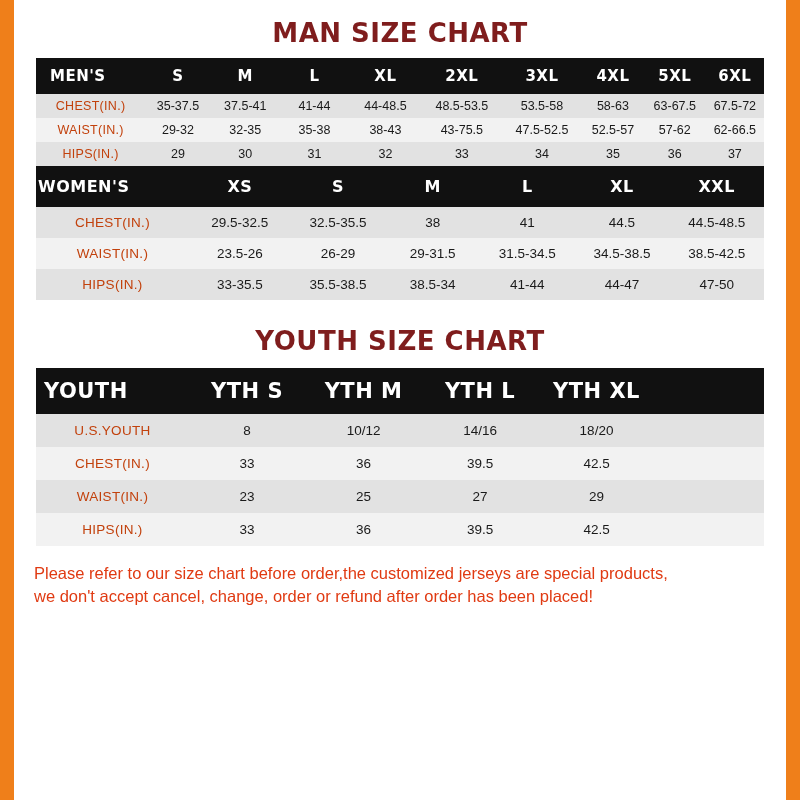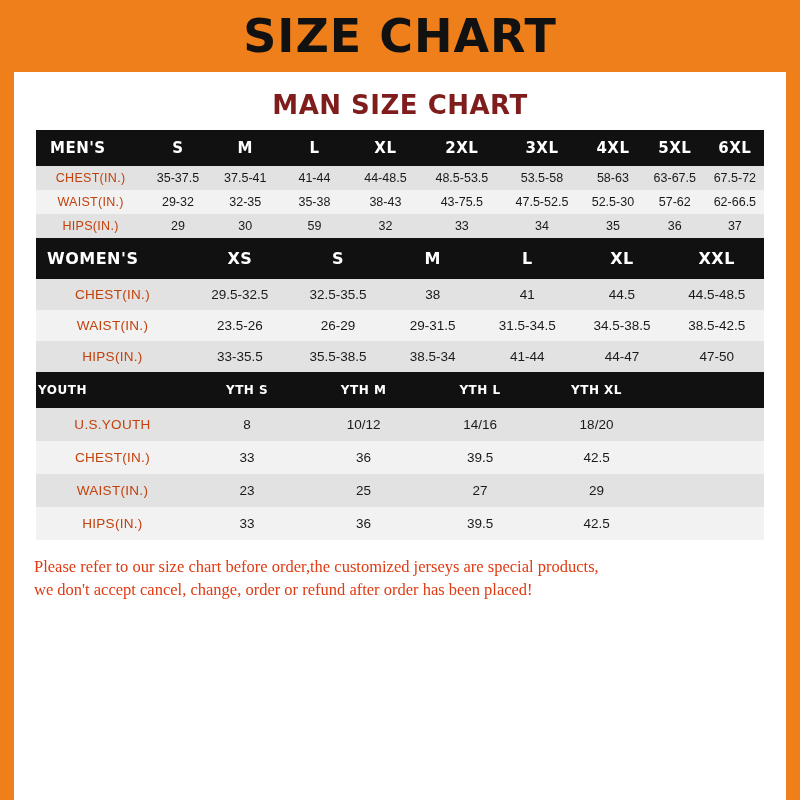--- a/index.html
+++ b/index.html
@@ -81,45 +81,42 @@
   tbody td.rowlabel {
     text-align: center;
     font-size: 12.5px;
     letter-spacing: 0.3px;
     color: #c2410c;
   }
   tbody tr.odd td { background: #e2e2e2; }
   tbody tr.even td { background: #f2f2f2; }
 
   
-  .women thead th { font-size: 16px; padding: 11px 11px; }
+  .women thead th { font-size: 16px; padding: 11px 2px; }
   .women tbody td { font-size: 13.5px; padding: 8px 2px; }
   .women tbody td.rowlabel { font-size: 13.5px; }
 
-  .youth thead th { font-size: 12px; padding: 11px 2px; }
+  .youth thead th { font-size: 21px; padding: 11px 8px; }
   .youth tbody td { font-size: 13.5px; padding: 9px 2px; }
   .youth tbody td.rowlabel { font-size: 13.5px; }
 
   .note {
     margin: 16px 20px 0 20px;
     color: #e03a12;
     font-size: 16.5px;
     line-height: 1.38;
-    font-family: Liberation Serif, serif;
+    font-family: Liberation Sans, sans-serif;
   }
   .note-line { display: block; }
 </style>
 </head>
 <body>
 
 <div class="page">
 
-  <div class="banner">
-    <div class="banner-title">SIZE CHART</div>
-  </div>
 
   <div class="section">
     <div class="section-title t-man">MAN SIZE CHART</div>
     <table class="men">
       <thead>
         <tr>
           <th class="rowlabel" style="width:15%">MEN'S</th>
           <th style="width:9%">S</th>
           <th style="width:9.5%">M</th>
           <th style="width:9.5%">L</th>
@@ -145,29 +142,29 @@
           <td>67.5-72</td>
         </tr>
         <tr class="even">
           <td class="rowlabel">WAIST(IN.)</td>
           <td>29-32</td>
           <td>32-35</td>
           <td>35-38</td>
           <td>38-43</td>
           <td>43-75.5</td>
           <td>47.5-52.5</td>
-          <td>52.5-30</td>
+          <td>52.5-57</td>
           <td>57-62</td>
           <td>62-66.5</td>
         </tr>
         <tr class="odd">
           <td class="rowlabel">HIPS(IN.)</td>
           <td>29</td>
           <td>30</td>
-          <td>59</td>
+          <td>31</td>
           <td>32</td>
           <td>33</td>
           <td>34</td>
           <td>35</td>
           <td>36</td>
           <td>37</td>
         </tr>
       </tbody>
     </table>
   </div>
@@ -211,20 +208,21 @@
           <td>38.5-34</td>
           <td>41-44</td>
           <td>44-47</td>
           <td>47-50</td>
         </tr>
       </tbody>
     </table>
   </div>
 
   <div class="section">
+    <div class="section-title t-youth">YOUTH SIZE CHART</div>
     <table class="youth">
       <thead>
         <tr>
           <th class="rowlabel" style="width:21%">YOUTH</th>
           <th style="width:16%">YTH S</th>
           <th style="width:16%">YTH M</th>
           <th style="width:16%">YTH L</th>
           <th style="width:16%">YTH XL</th>
           <th style="width:15%"></th>
         </tr>

